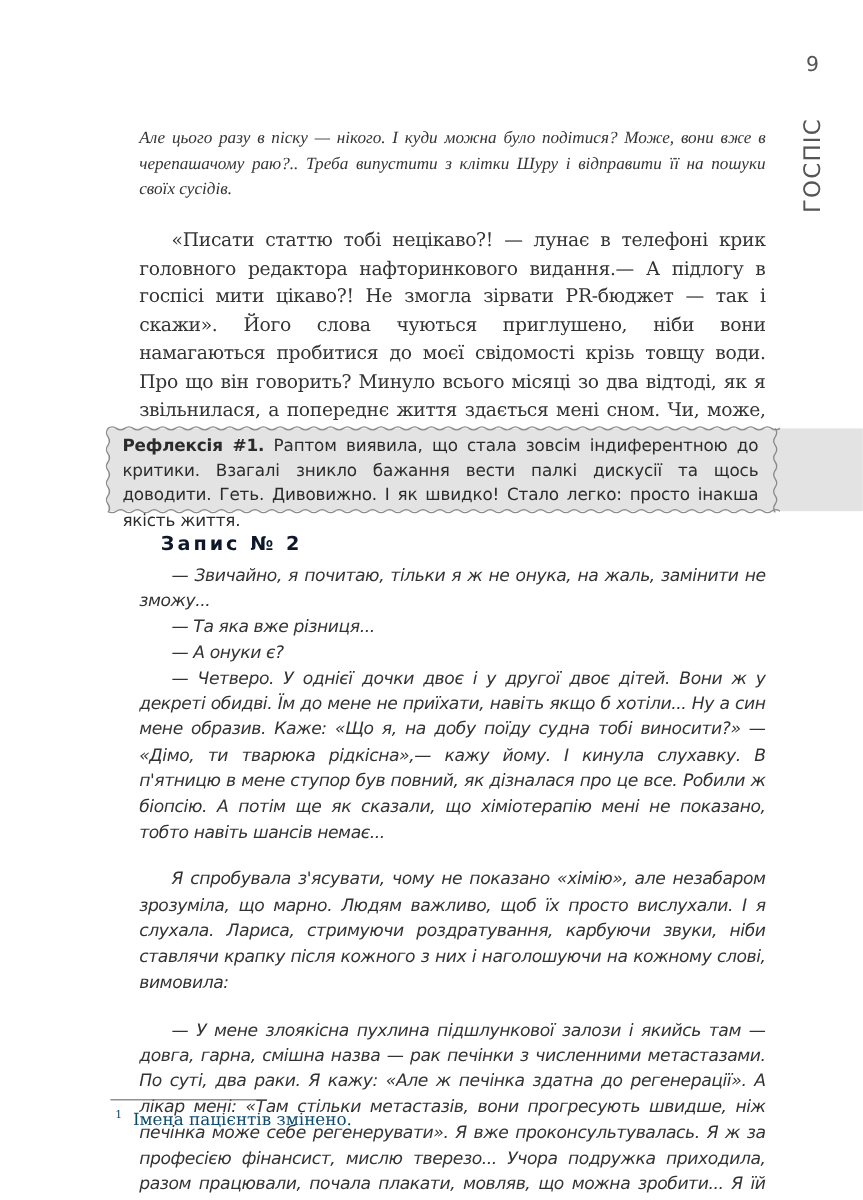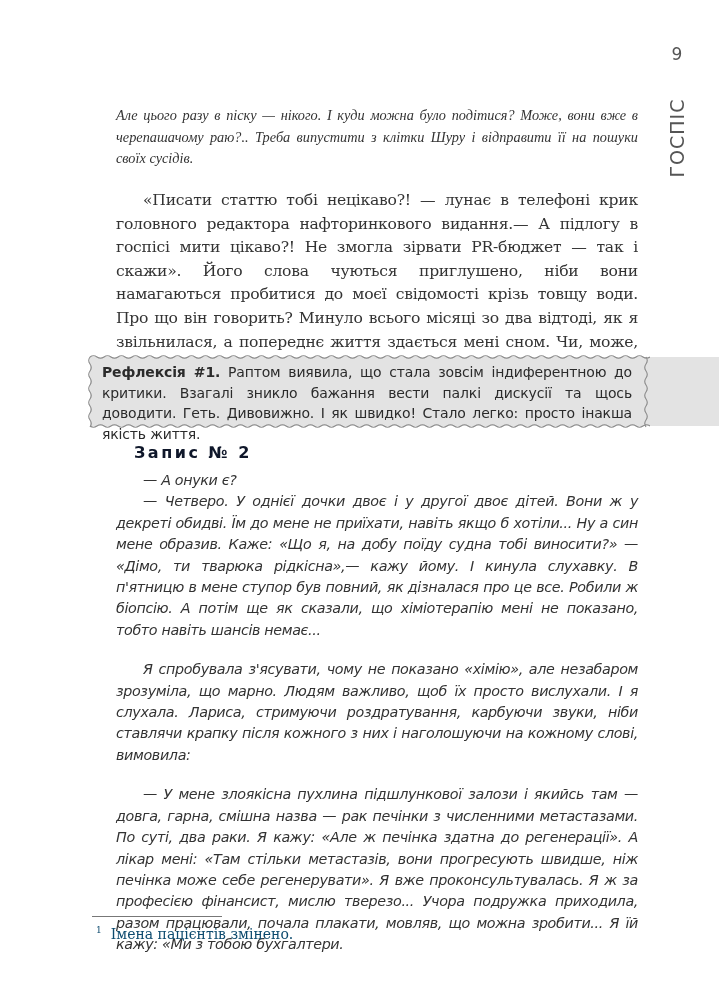--- a/index.html
+++ b/index.html
@@ -182,20 +182,22 @@
       t7,0 t7,0 t7,0 t7,0 t7,0 t7,0 t7,0 t7,0 t7,0 t7,0 t7,0 t7,0 t7,0 t7,0 t7,0 t7,0 t7,0 t7,0 t7,0 t7,0
       M4,4
       q-2.5,3.5 0,7 t0,7 t0,7 t0,7 t0,7 t0,7 t0,7 t0,7 t0,7 t0,7" fill="none" stroke="#8a8a8a" stroke-width="1.1"></path>
   </svg>
   <div class="reflection-text"><b>Рефлексія #1.</b><span> Раптом виявила, що стала зовсім індиферентною до критики. Взагалі зникло бажання вести палкі дискусії та щось доводити. Геть. Дивовижно. І як швидко! Стало легко: просто інакша якість життя.</span></div>
 </div>
 
 <div class="section-heading">Запис № 2</div>
 
 <div class="col dialog-block">
+  <p>— Звичайно, я почитаю, тільки я ж не онука, на жаль, замінити не зможу...</p>
+  <p>— Та яка вже різниця...</p>
   <p>— А онуки є?</p>
   <p>— Четверо. У однієї дочки двоє і у другої двоє дітей. Вони ж у декреті обидві. Їм до мене не приїхати, навіть якщо б хотіли... Ну а син мене образив. Каже: «Що я, на добу поїду судна тобі виносити?» — «Дімо, ти тварюка рідкісна»,— кажу йому. І кинула слухавку. В п'ятницю в мене ступор був повний, як дізналася про це все. Робили ж біопсію. А потім ще як сказали, що хіміотерапію мені не показано, тобто навіть шансів немає...</p>
   <p class="gap">Я спробувала з'ясувати, чому не показано «хімію», але незабаром зрозуміла, що марно. Людям важливо, щоб їх просто вислухали. І я слухала. Лариса, стримуючи роздратування, карбуючи звуки, ніби ставлячи крапку після кожного з них і наголошуючи на кожному слові, вимовила:</p>
   <p class="gap">— У мене злоякісна пухлина підшлункової залози і якийсь там — довга, гарна, смішна назва — рак печінки з численними метастазами. По суті, два раки. Я кажу: «Але ж печінка здатна до регенерації». А лікар мені: «Там стільки метастазів, вони прогресують швидше, ніж печінка може себе регенерувати». Я вже проконсультувалась. Я ж за професією фінансист, мислю тверезо... Учора подружка приходила, разом працювали, почала плакати, мовляв, що можна зробити... Я їй кажу: «Ми з тобою бухгалтери.</p>
 </div>
 
 <div class="footnote-rule"></div>
 <div class="footnote"><span class="mark">1</span><span>Імена пацієнтів змінено.</span></div>
 
 </body></html>

